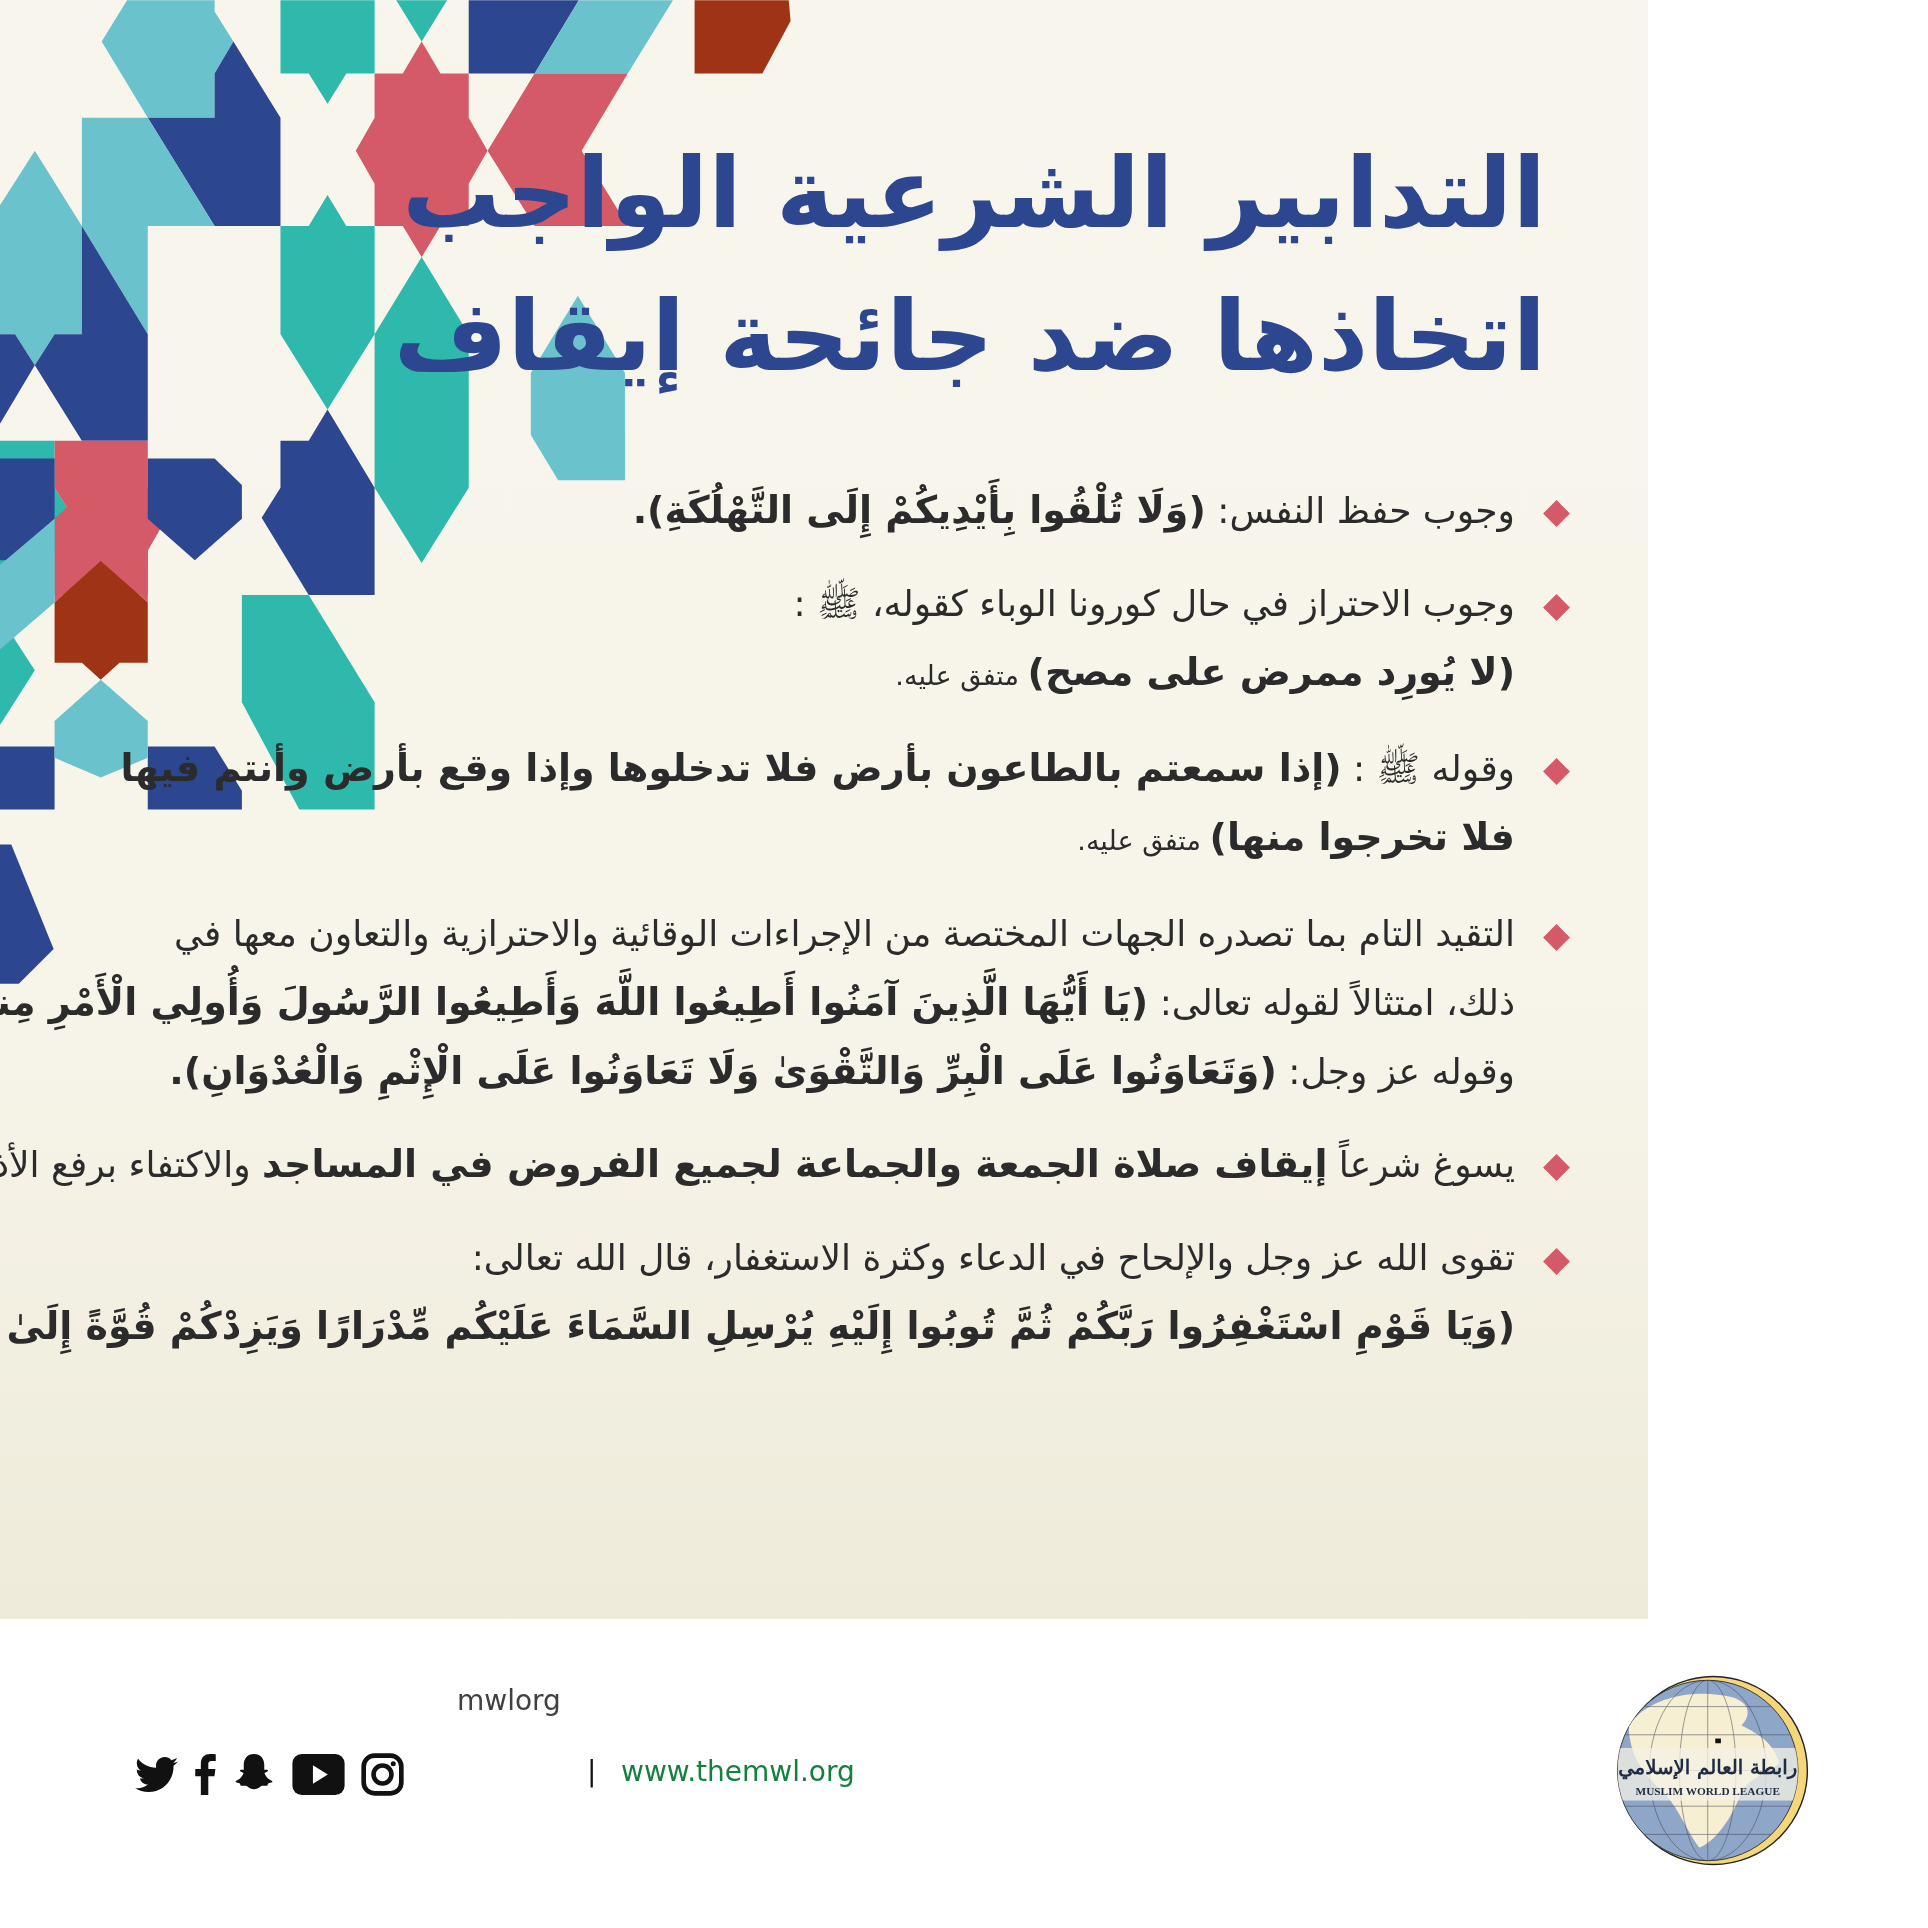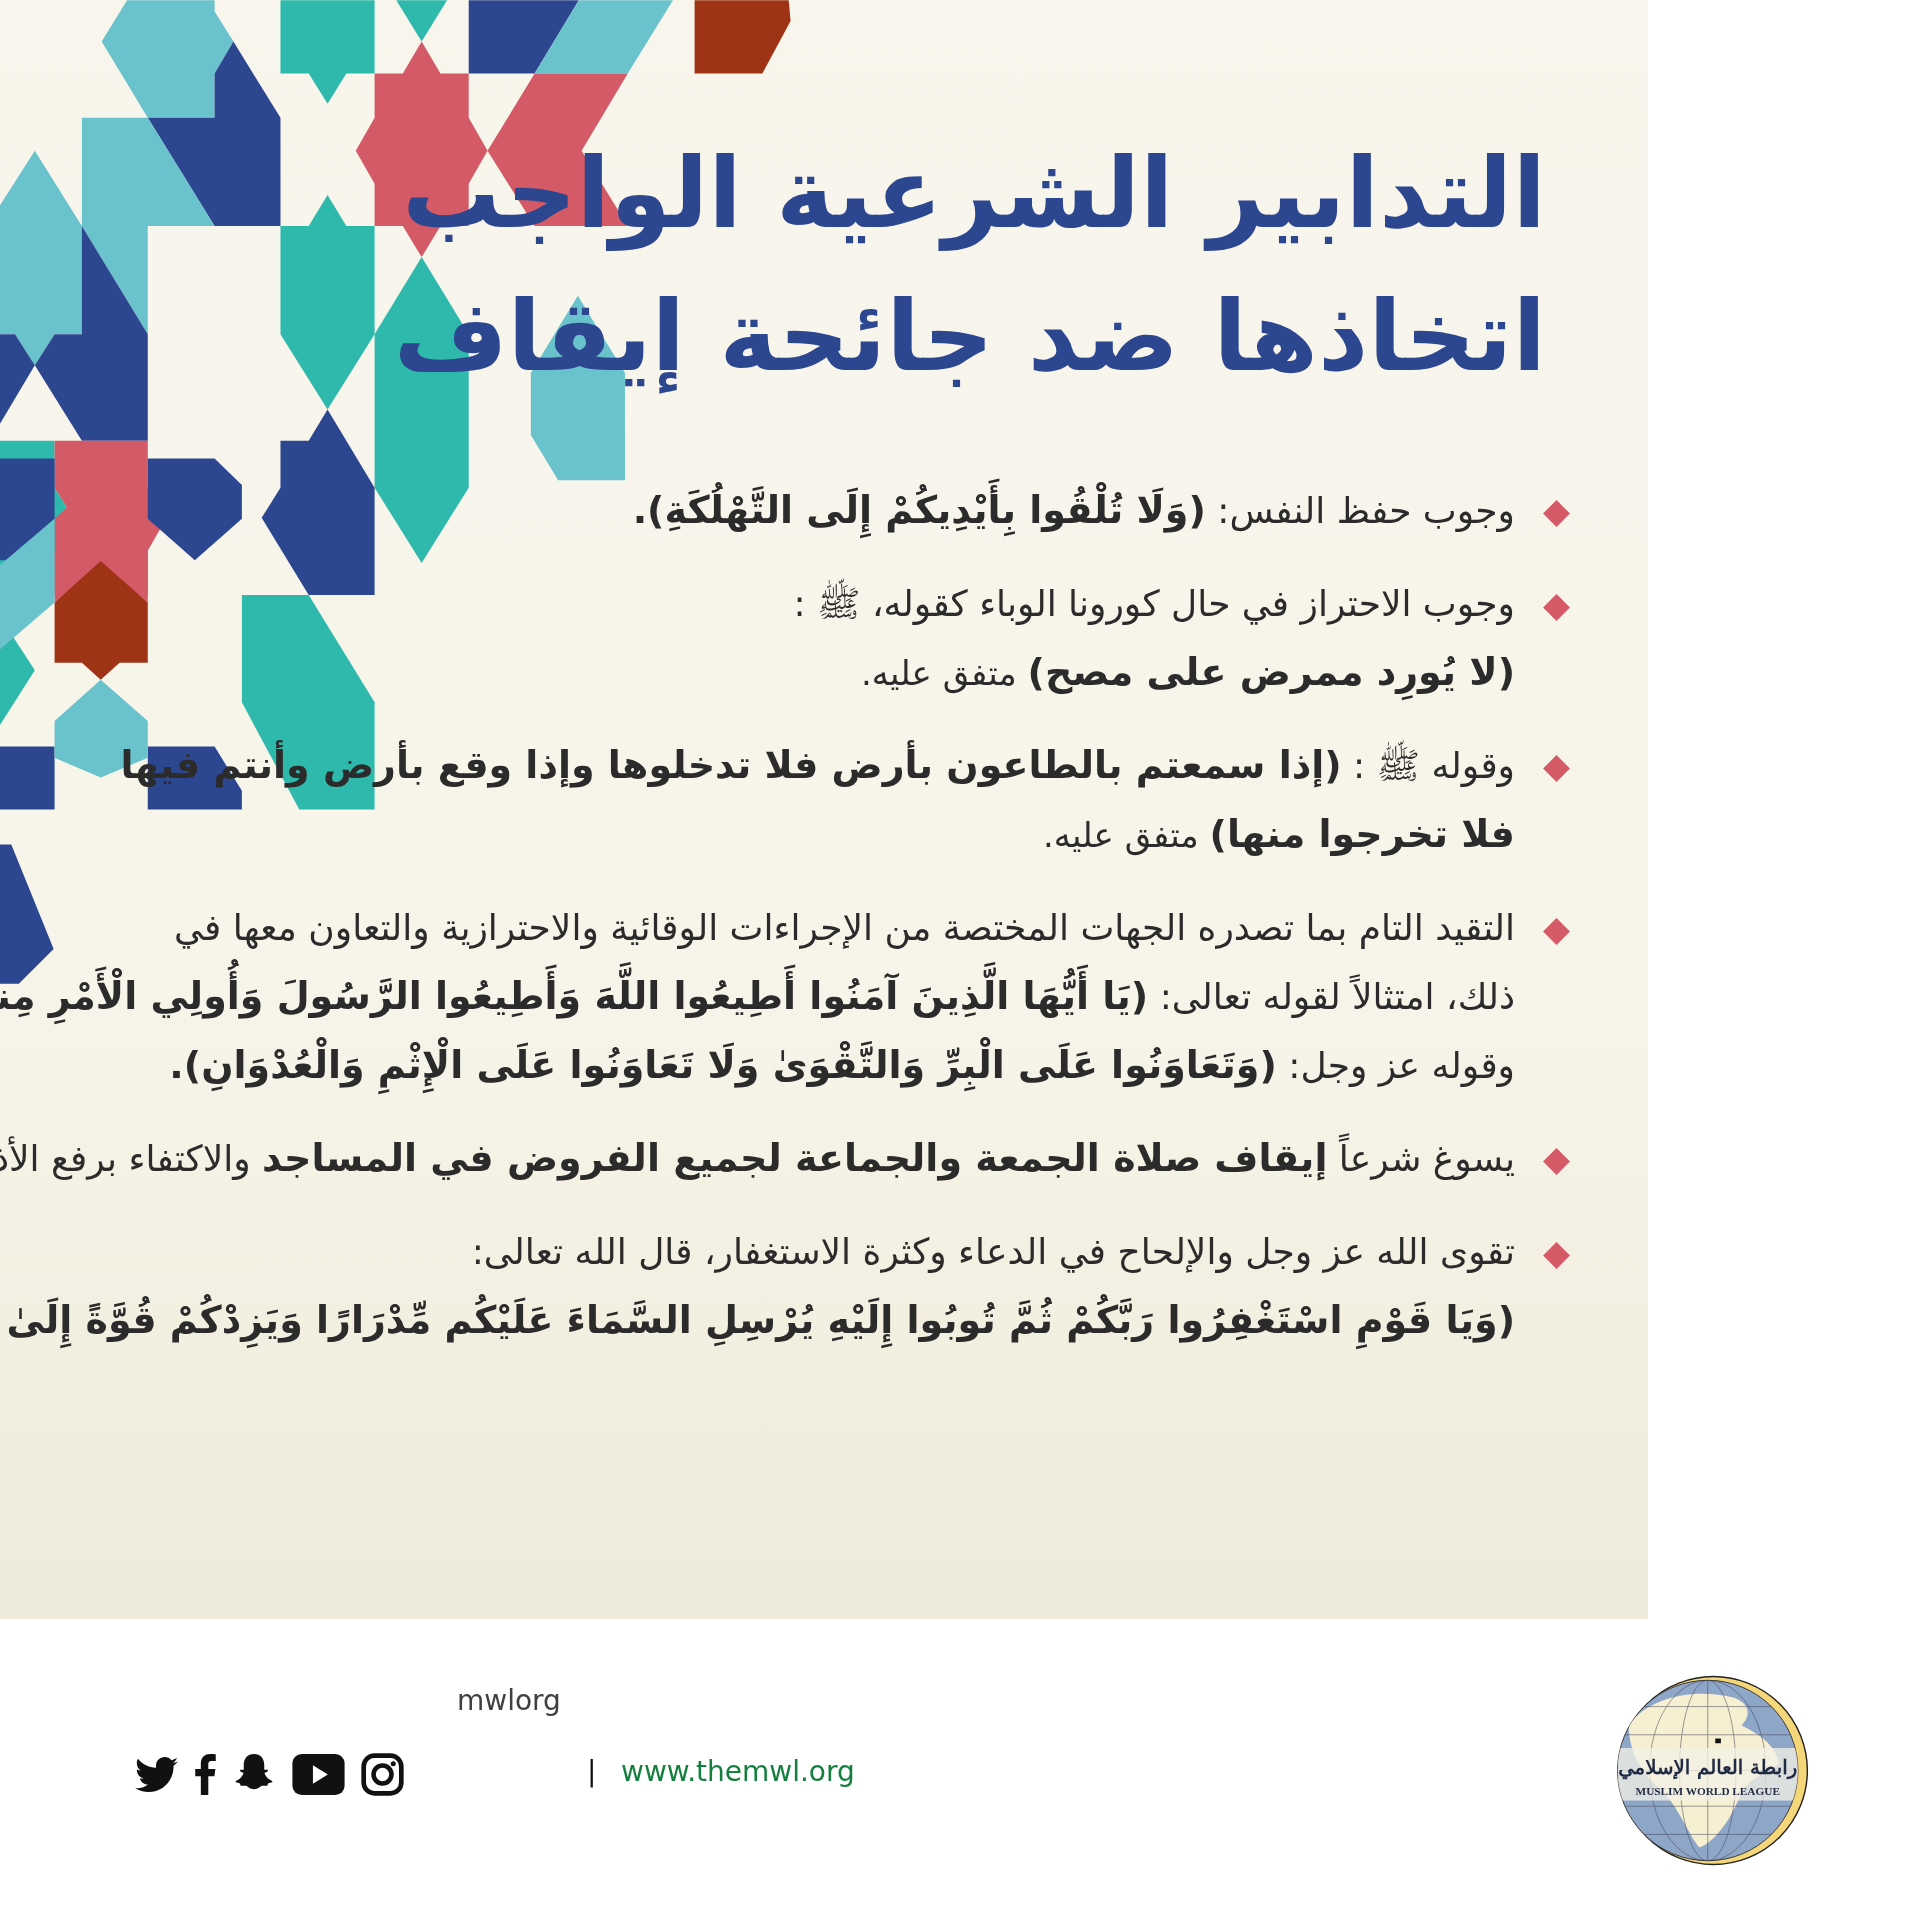--- a/index.html
+++ b/index.html
@@ -6,21 +6,21 @@
   body { width:1928px; height:1928px; position:relative; overflow:hidden; background:#ffffff; font-family:"DejaVu Sans", sans-serif; }
   .poster { position:absolute; left:0; top:0; width:1648px; height:1619px; background:linear-gradient(180deg,#f8f6ec 0%,#f7f5ea 60%,#eeebda 100%); overflow:hidden; }
   .pattern { position:absolute; left:0; top:0; width:800px; height:998px; }
   .title { position:absolute; right:102px; top:122px; width:1177px; direction:rtl; text-align:right; color:#2c4690; font-family:"DejaVu Sans", sans-serif; font-weight:bold; font-size:98px; line-height:143px; letter-spacing:-1.9px; }
   .title div { white-space:nowrap; }
   .bullets { position:absolute; right:75px; top:476px; width:1751px; direction:rtl; text-align:right; color:#2b2b2b; font-family:"DejaVu Sans", sans-serif; }
   .item { position:relative; padding-right:58px; font-size:36px; line-height:68px; }
   .item .diamond { position:absolute; right:7.5px; top:28px; width:19px; height:19px; background:#d35a66; transform:rotate(45deg); }
   .item .line { white-space:nowrap; }
   .b { font-weight:bold; font-size:38px; }
-  .small { font-size:34px;margin-left:16px; }
+  .small { font-size:27px;margin-left:16px; }
   .item + .item { margin-top:24.5px; }
   .footer { position:absolute; left:0; top:1619px; width:1928px; height:310px; background:#ffffff; }
   .social { position:absolute; left:135px; top:1751px; height:47px; display:flex; align-items:center; gap:15px; }
   .social .ic { display:inline-flex; width:43px; height:43px; align-items:center; justify-content:center; }
   .handle { position:absolute; left:457px; top:1682px; font-family:"DejaVu Sans", sans-serif; font-size:28px; color:#404040; line-height:38px; }
   .sep { position:absolute; left:587px; top:1753px; font-size:28px; color:#111; line-height:38px; font-family:"DejaVu Sans", sans-serif; }
   .url { position:absolute; left:621px; top:1753px; font-size:28px; color:#15803d; line-height:38px; font-family:"DejaVu Sans", sans-serif; }
   .logo { position:absolute; left:1610px; top:1669px; width:203px; height:203px; }
 </style>
 </head>

